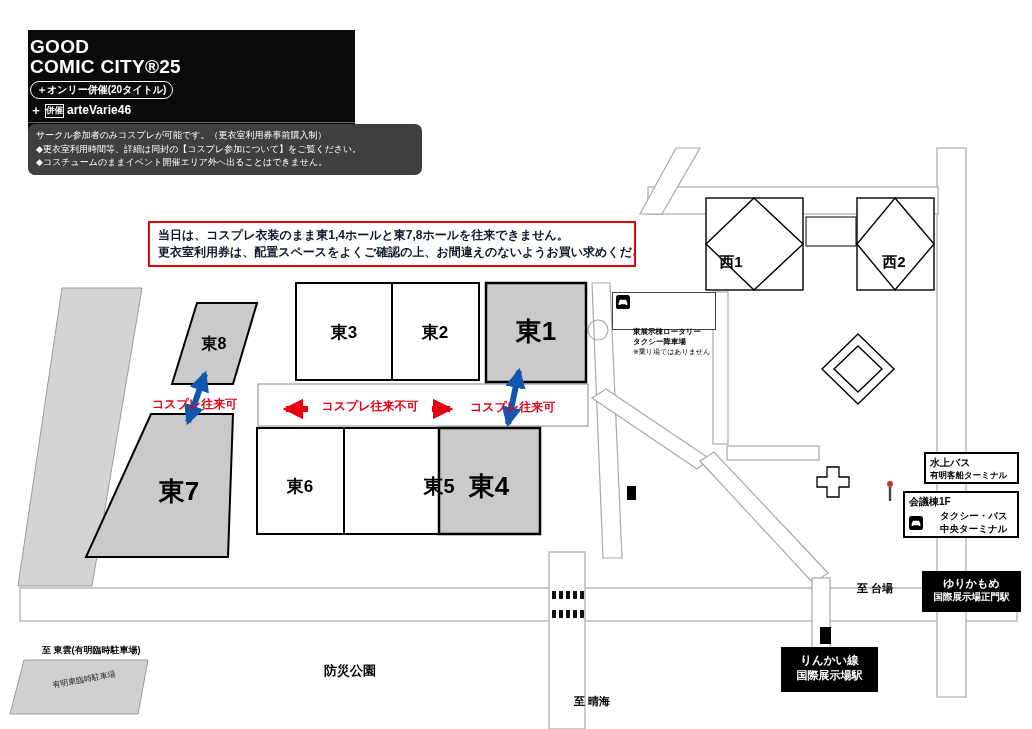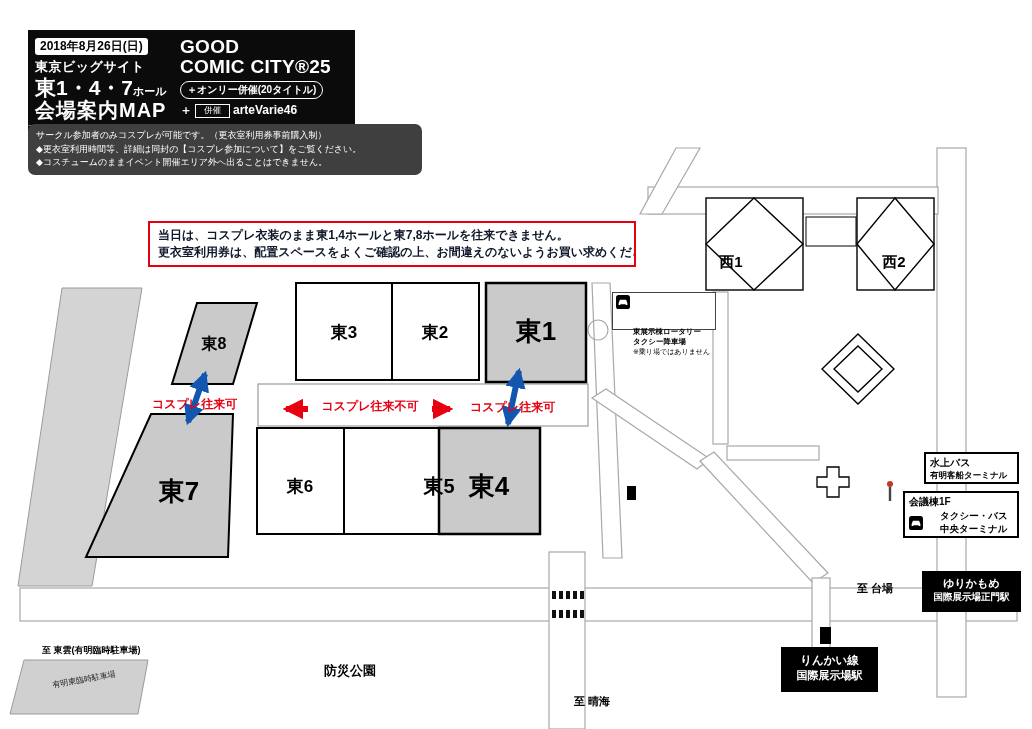--- a/index.html
+++ b/index.html
@@ -16,22 +16,22 @@
   .venue{font-size:13px;font-weight:bold;margin-top:3px;letter-spacing:.5px;}
   .halls-line{line-height:1.05;margin-top:1px;white-space:nowrap;}
   .halls-big{font-size:21px;font-weight:bold;}
   .halls-small{font-size:11px;font-weight:bold;}
   .map-title{font-size:20px;font-weight:bold;line-height:1.15;letter-spacing:1px;}
   .header-right{flex:1;padding:7px 6px 3px 2px;box-sizing:border-box;}
   .event-line{font-size:19px;font-weight:bold;line-height:1.05;letter-spacing:.3px;white-space:nowrap;}
   .only-pill{display:inline-block;border:1px solid #fff;border-radius:9px;font-size:10px;
              font-weight:bold;padding:1px 6px;margin-top:4px;white-space:nowrap;}
   .cohost{font-size:12px;font-weight:bold;margin-top:3px;white-space:nowrap;}
-  .cohost-tag{display:inline-block;border:1px solid #fff;font-size:8.5px;font-weight:normal;
-              padding:0 8px;margin:0 3px;vertical-align:1px;}
+  .cohost-tag{display:inline-block;border:1px solid #fff;font-size:8.5px;font-weight:bold;
+              padding:0 0;margin:0 3px;vertical-align:1px;}
   .header-times{border-top:1px solid #666;font-size:7.5px;color:#d8d8d8;padding:2px 7px 3px;
                 letter-spacing:.2px;white-space:nowrap;overflow:hidden;}
 
   
   .notice-box{position:absolute;left:28px;top:124px;width:394px;box-sizing:border-box;background:#3f3f3f;
               color:#fff;border-radius:7px;padding:5px 8px;font-size:9px;line-height:1.5;z-index:6;
               white-space:nowrap;overflow:hidden;}
   .warning-box{position:absolute;left:148px;top:221px;width:488px;box-sizing:border-box;background:#fff;
                border:2px solid #e60012;color:#0f172a;font-weight:bold;font-size:12px;line-height:1.4;
                padding:4px 8px;z-index:6;white-space:nowrap;overflow:hidden;}
@@ -141,28 +141,20 @@
 
     <g>
       <line x1="205" y1="374" x2="188" y2="422" stroke="#1356b0" stroke-width="6" marker-start="url(#mb)" marker-end="url(#mb)"></line>
       <line x1="519" y1="371" x2="508" y2="424" stroke="#1356b0" stroke-width="6" marker-start="url(#mb)" marker-end="url(#mb)"></line>
       <line x1="286" y1="409" x2="450" y2="409" stroke="#e60012" stroke-width="6" marker-start="url(#mr)" marker-end="url(#mr)"></line>
     </g>
   </svg>
 
   <div class="header">
     <div class="header-main">
-      <div class="header-left">
-        <span class="date-badge">2018年8月26日(日)</span>
-        <div class="venue">東京ビッグサイト</div>
-        <div class="halls-line">
-          <span class="halls-big">東1・4・7</span><span class="halls-small">ホール</span>
-        </div>
-        <div class="map-title">会場案内MAP</div>
-      </div>
       <div class="header-right">
         <div class="event-line">GOOD</div>
         <div class="event-line">COMIC CITY®25</div>
         <div><span class="only-pill">＋オンリー併催(20タイトル)</span></div>
         <div class="cohost">
           <span>＋</span><span class="cohost-tag">併催</span><span>arteVarie46</span>
         </div>
       </div>
     </div>
     <div class="header-times">サークル入場時間 9:00～ ／ イベント開催時間 11:00～15:00</div>

